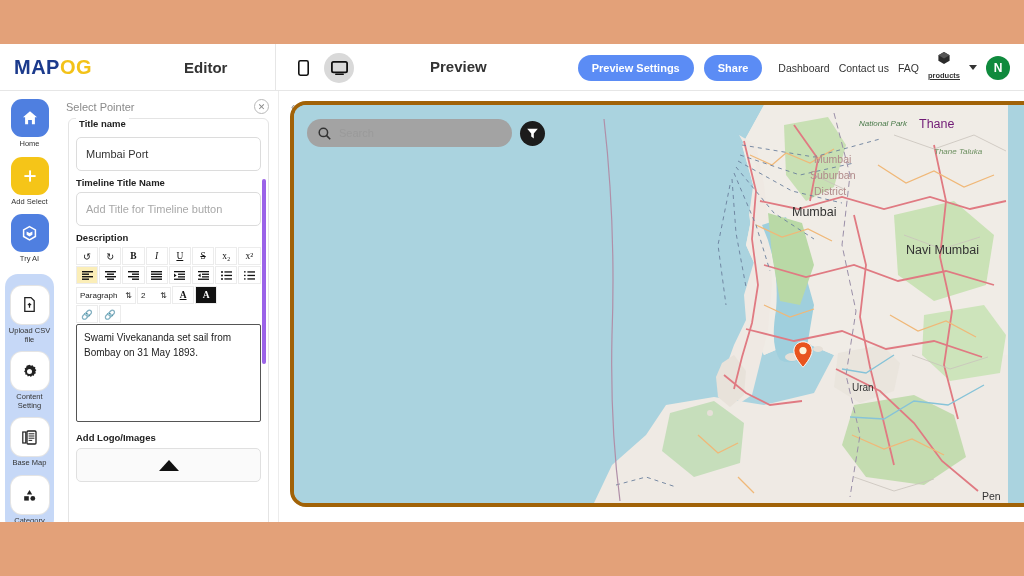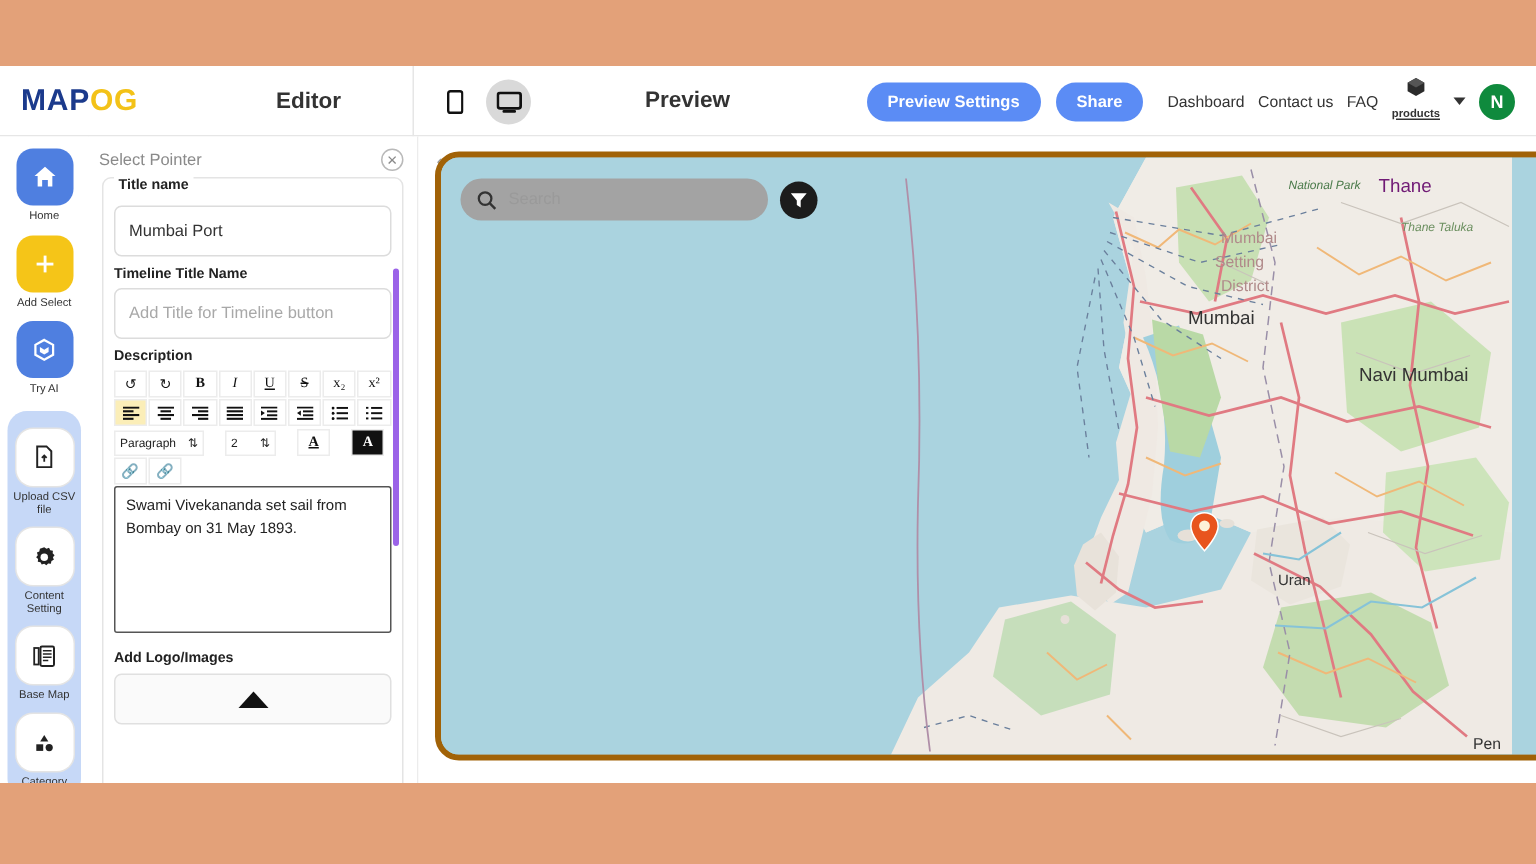--- a/index.html
+++ b/index.html
@@ -71,21 +71,21 @@
   .inp { width:100%; height:34px; border:1px solid #dcdcdc; border-radius:5px;
          padding:0 9px; font-size:11px; color:#333; font-family:"Liberation Sans", sans-serif;
          background:#fff; outline:none; }
   .inp::placeholder { color:#a8a8a8; }
   .tb-row { display:flex; gap:1px; margin-bottom:1px; }
   .tb-btn { width:22.2px; height:18px; background:#fff; border:1px solid #ececec;
             display:flex; align-items:center; justify-content:center;
             font-size:9.5px; color:#111; cursor:pointer; font-family:"Liberation Serif", serif; }
   .tb-btn.sel { background:#fbeeb8; }
   .tb-btn.dis { color:#c9c9c9; }
-  .tb-row2 { display:flex; gap:14px; margin:2px 0 1px 0; align-items:center; }
+  .tb-row2 { display:flex; gap:1px; margin:2px 0 1px 0; align-items:center; }
   .sel-box { height:17px; border:1px solid #ececec; background:#fff; font-size:8px;
              display:flex; align-items:center; justify-content:space-between;
              padding:0 3px; color:#222; cursor:pointer; }
   .ta { width:100%; height:98px; border:1.5px solid #555; border-radius:2px;
         padding:6px 7px; font-size:10px; line-height:1.45; color:#222; resize:none;
         font-family:"Liberation Sans", sans-serif; outline:none; }
   .upload-box { margin-top:5px; width:100%; height:34px; border:1px solid #e0e0e0;
                 border-radius:5px; background:#fafafa; display:flex;
                 align-items:center; justify-content:center; }
   .scroll-track { position:absolute; right:2px; top:14px; width:4px; height:400px; }
@@ -442,21 +442,21 @@
 
           <ellipse cx="498" cy="252" rx="7" ry="4" fill="#e6e0d8"></ellipse>
           <ellipse cx="524" cy="244" rx="5" ry="3" fill="#e6e0d8"></ellipse>
           <circle cx="416" cy="308" r="3" fill="#e6e0d8"></circle>
         </svg>
 
         <div class="maplabel" style="left:565px;top:14px;font-size:8px;color:#4a7a4a;font-style:italic;">National Park</div>
         <div class="maplabel" style="left:625px;top:12px;font-size:12.5px;color:#701a75;">Thane</div>
         <div class="maplabel" style="left:640px;top:42px;font-size:8px;color:#6b8f5f;font-style:italic;">Thane Taluka</div>
         <div class="maplabel" style="left:520px;top:48px;font-size:10.5px;color:#b08a8a;">Mumbai</div>
-        <div class="maplabel" style="left:516px;top:64px;font-size:10.5px;color:#b08a8a;">Setting</div>
+        <div class="maplabel" style="left:516px;top:64px;font-size:10.5px;color:#b08a8a;">Suburban</div>
         <div class="maplabel" style="left:520px;top:80px;font-size:10.5px;color:#b08a8a;">District</div>
         <div class="maplabel" style="left:498px;top:100px;font-size:12.5px;color:#333;">Mumbai</div>
         <div class="maplabel" style="left:612px;top:138px;font-size:12.5px;color:#333;">Navi Mumbai</div>
 
         <div class="maplabel" style="left:558px;top:277px;font-size:10px;color:#333;">Uran</div>
         <div class="maplabel" style="left:688px;top:385px;font-size:10.5px;color:#333;">Pen</div>
 
         <div class="pin-marker" style="left:499px;top:236px;">
           <svg width="20" height="27" viewBox="0 0 20 27">
             <path d="M10 0.8 C4.8 0.8 0.9 4.7 0.9 9.8 C0.9 16.5 10 26.2 10 26.2 C10 26.2 19.1 16.5 19.1 9.8 C19.1 4.7 15.2 0.8 10 0.8 Z" fill="#e8541e" stroke="#fff" stroke-width="1"></path>

